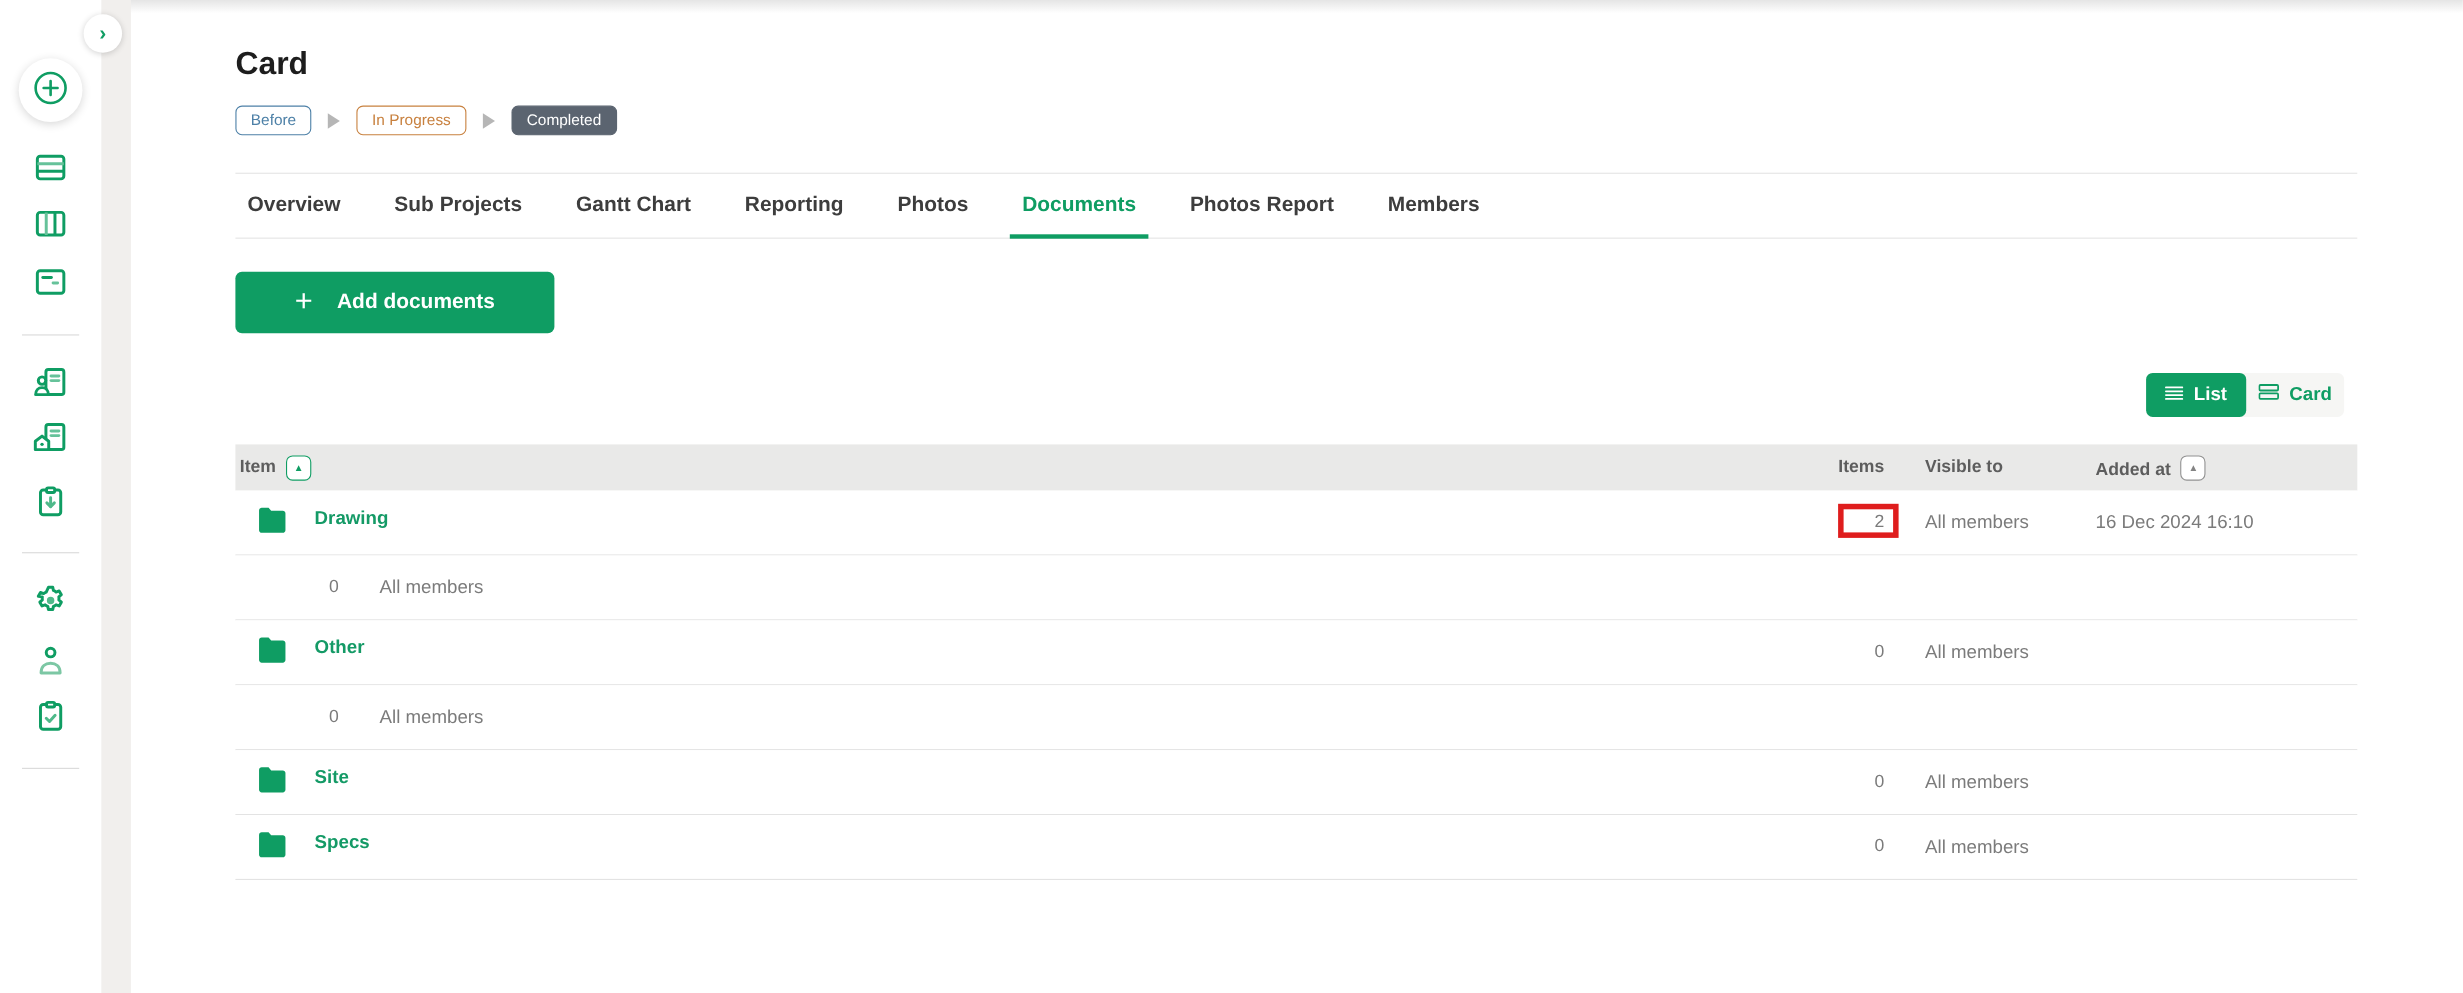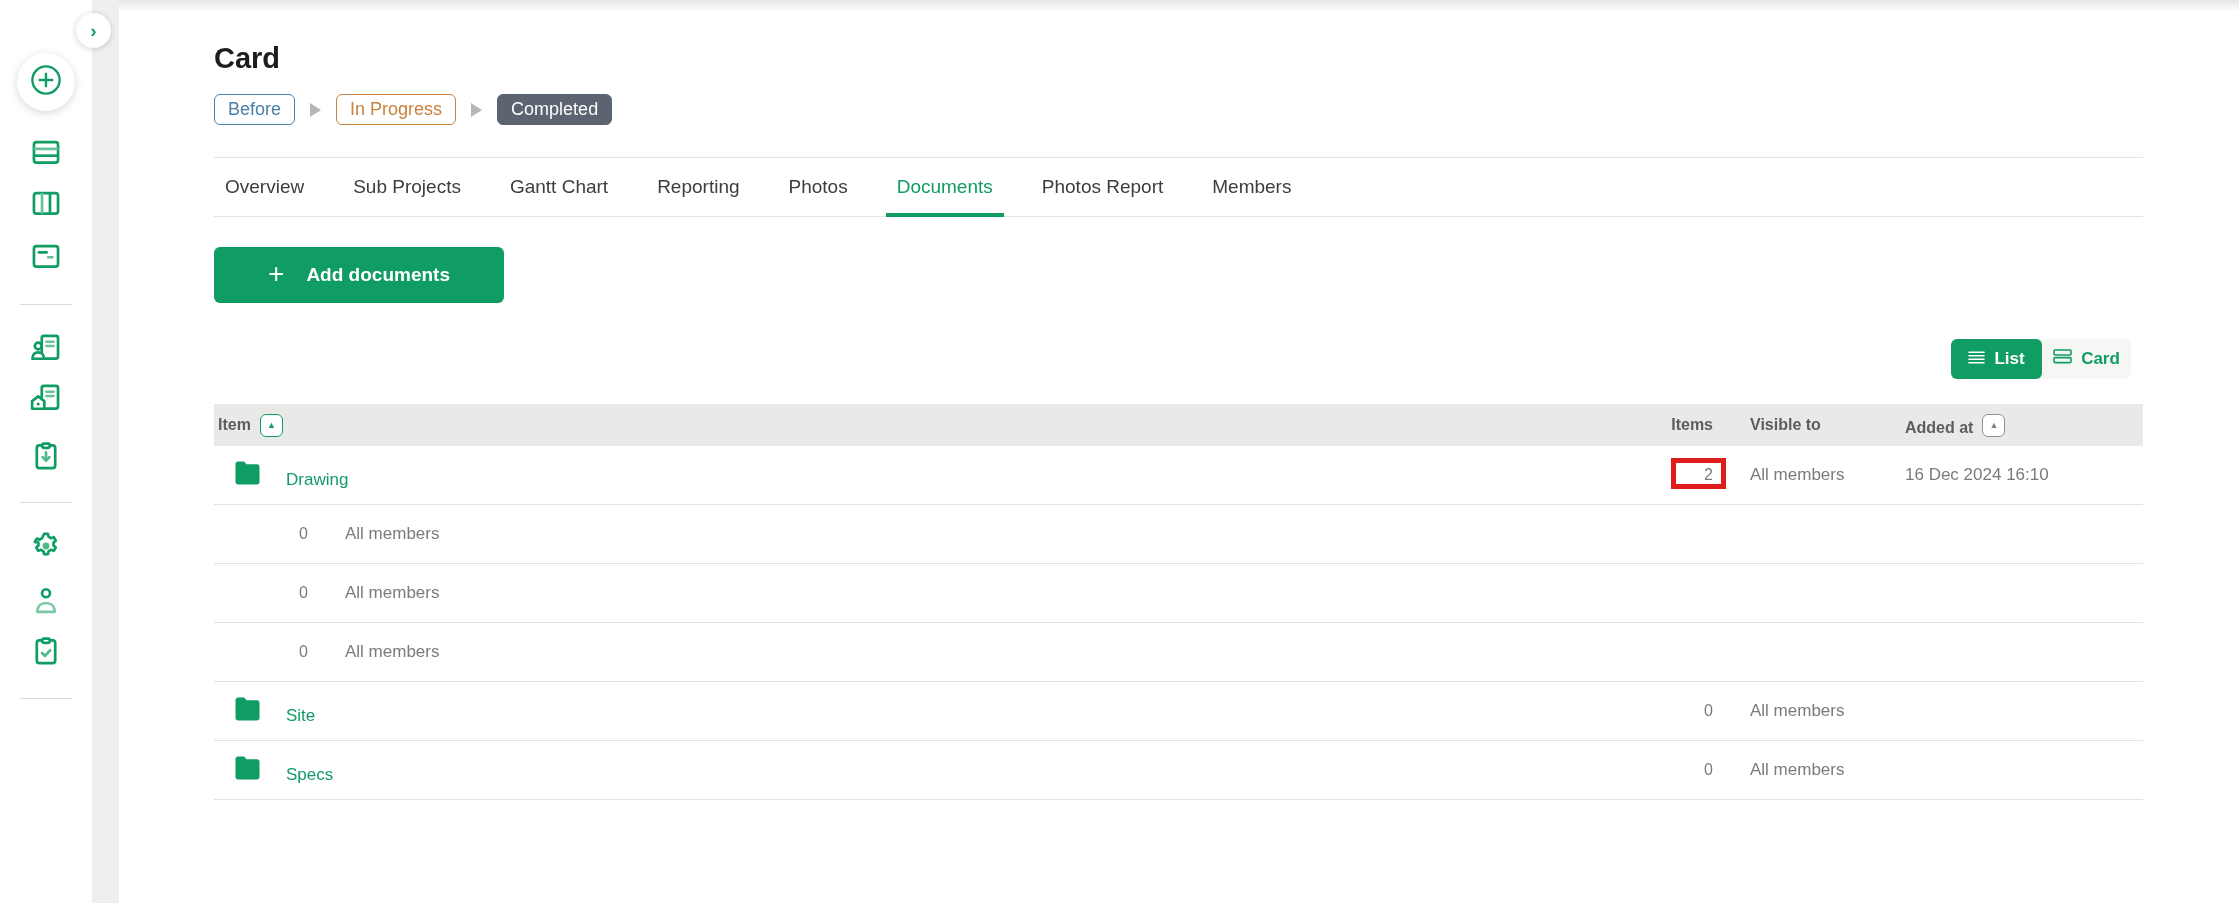--- a/index.html
+++ b/index.html
@@ -27,32 +27,32 @@
   .fab {
     position: absolute; left: 17px; top: 53px; width: 58px; height: 58px; border-radius: 50%;
     background: #fff; box-shadow: 0 2px 9px rgba(0,0,0,.16); z-index: 4;
     display: flex; align-items: center; justify-content: center; cursor: pointer;
   }
   .side-icon { position: absolute; left: 29px; width: 34px; height: 34px; cursor: pointer; }
   .side-divider { position: absolute; left: 20px; width: 52px; height: 1px; background: #d9d9d9; }
   
   .page-title { position: absolute; left: 214px; top: 42px; font-size: 29px; font-weight: bold; color: #1d1d1d; }
   .status-flow { position: absolute; left: 214px; top: 96px; display: flex; align-items: center; height: 27px; }
-  .badge { font-size: 18px; padding: 4px 13px; border-radius: 6px; line-height: 1.2; cursor: pointer; }
+  .badge { font-size: 14px; padding: 4px 13px; border-radius: 6px; line-height: 1.2; cursor: pointer; }
   .badge.before     { color: #4d80a7; border: 1.5px solid #4d80a7; background: #fff; }
   .badge.inprogress { color: #c8813f; border: 1.5px solid #c8813f; background: #fff; }
   .badge.completed  { color: #ffffff; border: 1.5px solid #5b6470; background: #5b6470; }
   .flow-arrow { width: 0; height: 0; border-left: 11px solid #b6b6b6;
     border-top: 7px solid transparent; border-bottom: 7px solid transparent; margin: 0 15px; }
   
   .tabs { position: absolute; left: 214px; top: 157px; width: 1929px; height: 60px;
     display: flex; gap: 27px; align-items: center;
     border-top: 1px solid #e4e4e4; border-bottom: 1px solid #e4e4e4; }
   .tab { position: relative; height: 100%; display: flex; align-items: center;
-    padding: 0 11px; font-size: 19px; font-weight: normal; color: #3d3d3d; cursor: pointer; white-space: nowrap; }
+    padding: 0 11px; font-size: 19px; font-weight: bold; color: #3d3d3d; cursor: pointer; white-space: nowrap; }
   .tab.active { color: #0F9D63; }
   .tab.active::after { content: ""; position: absolute; left: 0; right: 0; bottom: -1px; height: 4px; background: #0F9D63; }
   
   .add-btn { position: absolute; left: 214px; top: 247px; width: 290px; height: 56px;
     background: #0F9D63; border: none; border-radius: 6px; color: #fff; cursor: pointer;
     display: flex; align-items: center; justify-content: center; gap: 22px;
     font-family: "Liberation Sans", sans-serif; }
   .add-btn .plus { font-size: 28px; font-weight: 400; line-height: 1; margin-top: -3px; }
   .add-btn .lbl  { font-size: 19px; font-weight: bold; }
   
@@ -70,21 +70,21 @@
   .col-items { width: 75px; text-align: right; justify-content: flex-end; }
   .col-visible { width: 155px; margin-left: 37px; }
   .col-added { width: 238px; display: flex; align-items: flex-end; }
   .sort-box { width: 23px; height: 23px; border-radius: 6px; background: #fff; margin-left: 9px;
     display: flex; align-items: center; justify-content: center; font-size: 9px; cursor: pointer; line-height: 1; }
   .sort-green { border: 1.5px solid #0F9D63; color: #0F9D63; }
   .sort-gray  { border: 1.5px solid #919191; color: #838383; }
   .trow { height: 59px; display: flex; align-items: center; padding-left: 19px;
     border-bottom: 1px solid #e3e3e3; font-size: 17px; color: #7b7b7b; background: #fff; }
   .trow .col-name { padding-left: 0; }
-  .folder-link { display: flex; align-items: flex-end; gap: 24px; cursor: pointer; }
+  .folder-link { display: flex; align-items: flex-start; gap: 24px; cursor: pointer; font-weight: bold; }
   .folder-name { color: #149a66; font-size: 17px; }
   .trow .col-items { font-size: 16px; }
   
   .highlight-box { position: absolute; left: 1457px; top: 54px; width: 55px; height: 31px;
     border: 5px solid #DF1D1D; pointer-events: none; z-index: 7; }
 </style>
 </head>
 <body>
 
 <div class="top-shadow"></div>
@@ -275,20 +275,30 @@
     <div class="col-added">16 Dec 2024 16:10</div>
   </div>
 
   <div class="trow">
     <div class="col-items">0</div>
     <div class="col-visible">All members</div>
     <div class="col-added"></div>
   </div>
 
   <div class="trow">
+    <div class="col-name">
+      <span class="folder-link">
+        <span>
+          <svg width="29" height="24" viewBox="0 0 24 20">
+              <path d="M2 2.5C2 1.4 2.9.5 4 .5h5.2l2 2.3H20c1.1 0 2 .9 2 2v12.7c0 1.1-.9 2-2 2H4c-1.1 0-2-.9-2-2z" fill="#0F9D63"></path>
+            </svg>
+        </span>
+        <span class="folder-name">Other</span>
+      </span>
+    </div>
     <div class="col-items">0</div>
     <div class="col-visible">All members</div>
     <div class="col-added"></div>
   </div>
 
   <div class="trow">
     <div class="col-items">0</div>
     <div class="col-visible">All members</div>
     <div class="col-added"></div>
   </div>

